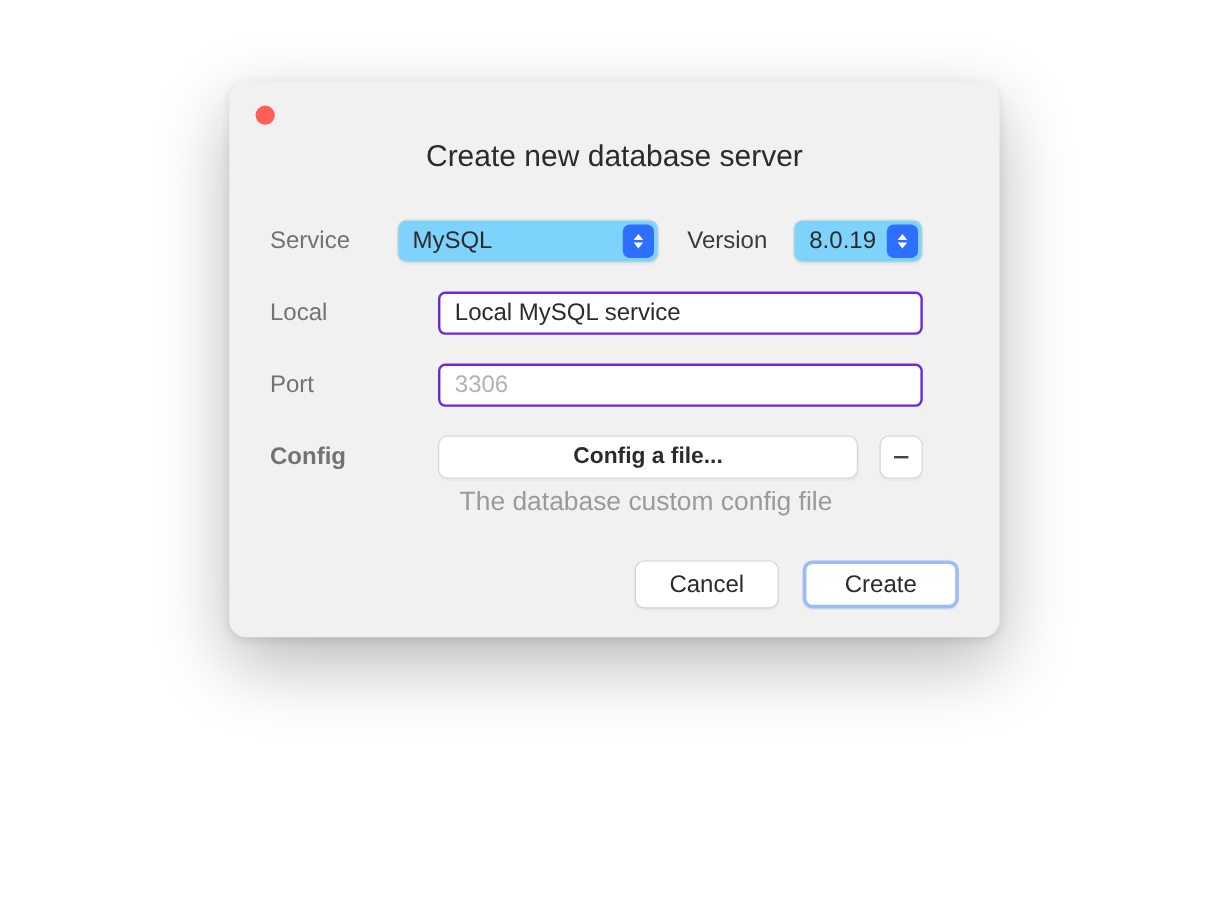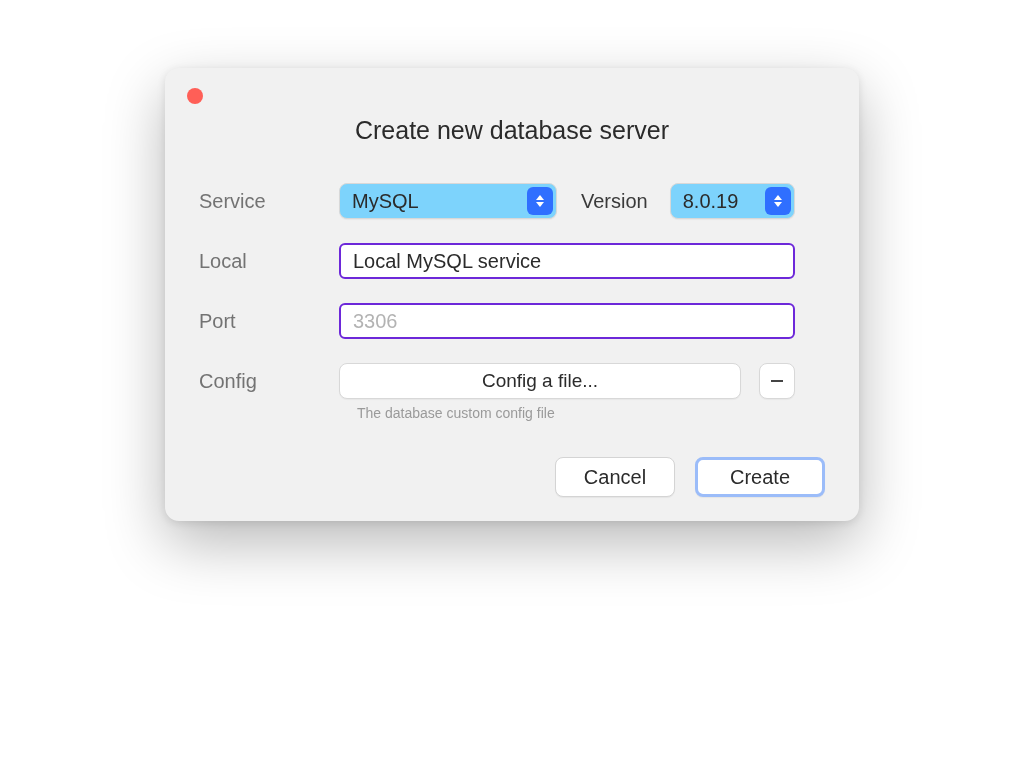--- a/index.html
+++ b/index.html
@@ -11,21 +11,21 @@
       font-family: -apple-system, BlinkMacSystemFont, "Segoe UI", "Helvetica Neue", Arial, sans-serif;
       background: #ffffff;
       width: 1024px;
       height: 762px;
       display: flex;
       align-items: flex-start;
       justify-content: center;
       padding-top: 68px;
     }
     .dialog {
-      width: 694px;
+      width: 642px;
       background: #f1f1f1;
       border-radius: 14px;
       box-shadow: 0 22px 60px rgba(0,0,0,0.28), 0 2px 8px rgba(0,0,0,0.10);
       padding: 20px 28px 24px 28px;
       position: relative;
     }
     .traffic {
       position: absolute;
       top: 20px;
       left: 22px;
@@ -145,24 +145,24 @@
       align-items: center;
       justify-content: center;
       box-shadow: 0 1px 1px rgba(0,0,0,0.04);
       cursor: pointer;
     }
     .minus-glyph {
       width: 12px;
       height: 1.5px;
       background: #444;
     }
-    .config-block .row { margin-bottom: 6px; }
+    .config-block .row { margin-bottom: 6px; font-weight: bold; }
     .helper {
       margin-left: 158px;
-      font-size: 14px;
+      font-size: 22px;
       color: #9a9a9a;
       margin-bottom: 16px;
     }
     .footer {
       display: flex;
       justify-content: flex-end;
       gap: 20px;
       margin-top: 36px;
       padding-right: 6px;
     }

